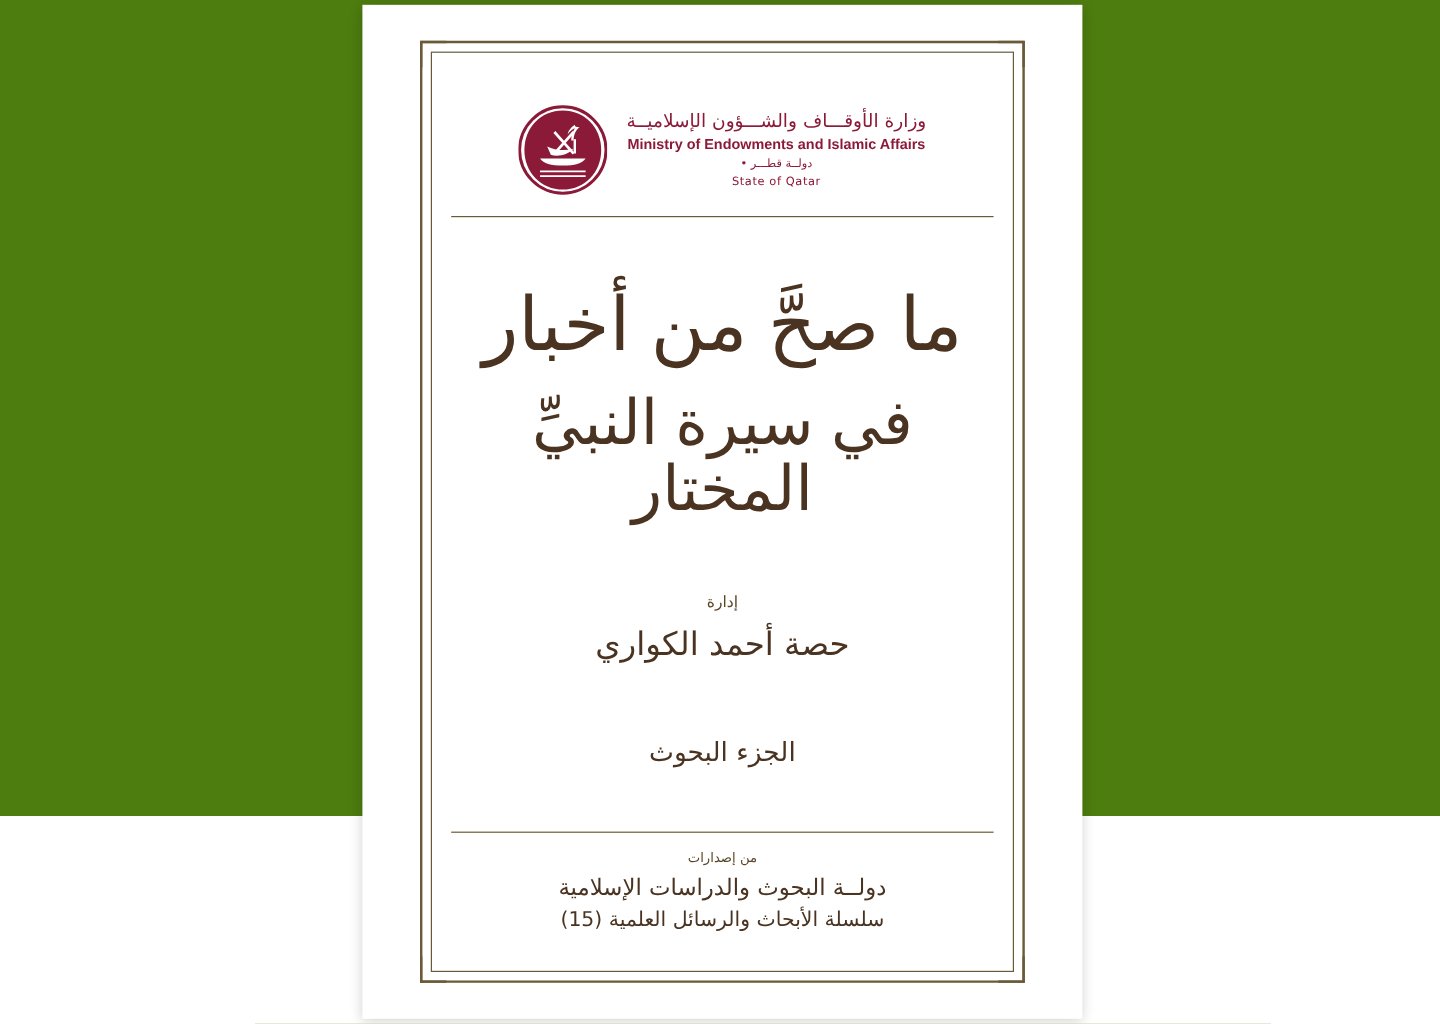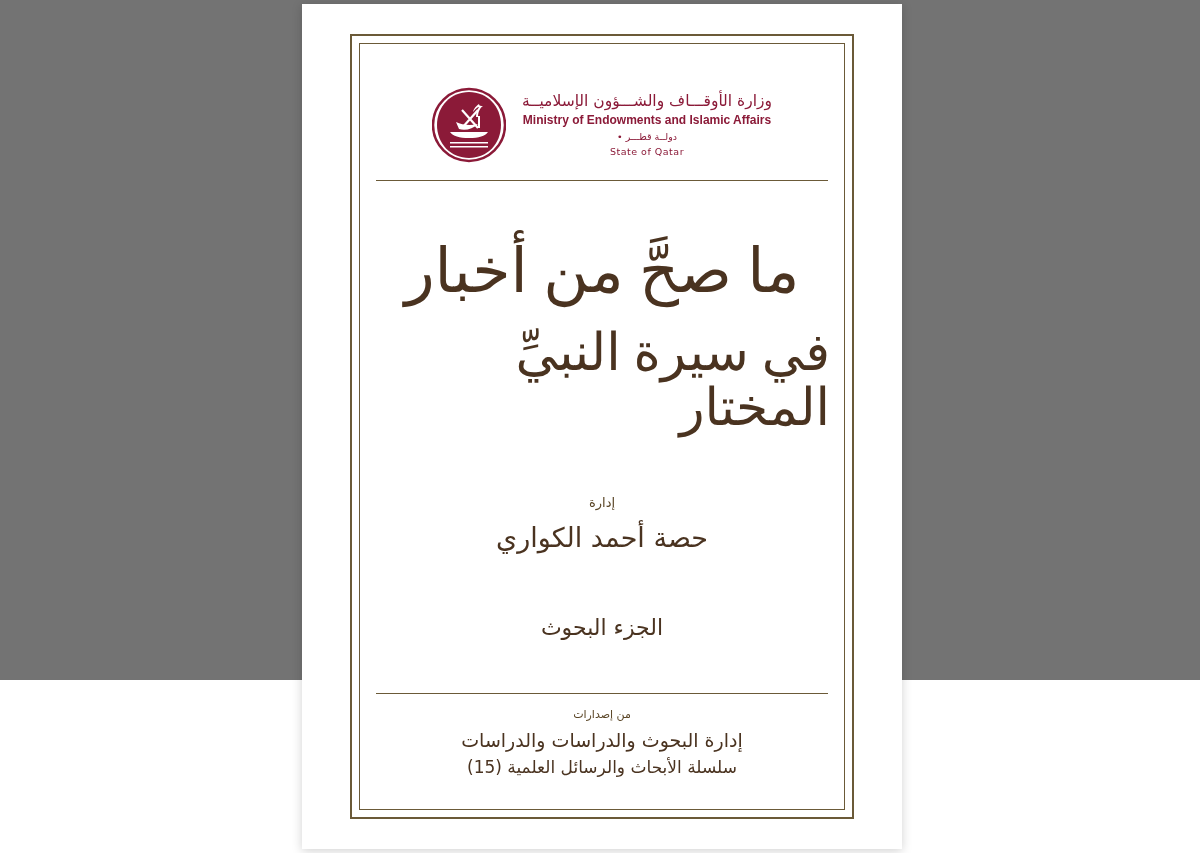--- a/index.html
+++ b/index.html
@@ -10,21 +10,21 @@
     height: 853px;
     overflow: hidden;
     font-family: "Liberation Serif", serif;
   }
 
   
   .canvas {
     position: relative;
     width: 1200px;
     height: 680px;
-    background: #737373;
+    background: #4d7c0f;
   }
 
   
   .cover {
     position: absolute;
     left: 302px;
     top: 4px;
     width: 600px;
     height: 845px;
     background: #ffffff;
@@ -122,24 +122,24 @@
   .main {
     flex: 1 1 auto;
     display: flex;
     flex-direction: column;
     align-items: center;
     justify-content: flex-start;
     padding-top: 58px;
     color: #4a3a22;
   }
   .title-line {
-    font-family: Liberation Serif, serif;
-    color: #4a3320;
-    direction: rtl;
-    text-align: right;
+    font-family: Liberation Sans, sans-serif;
+    color: #4a3320;
+    direction: rtl;
+    text-align: center;
     line-height: 1.05;
   }
   .title-1 {
     font-size: 62px;
     letter-spacing: -1px;
   }
   .title-2 {
     font-size: 52px;
     margin-top: 22px;
   }
@@ -226,20 +226,20 @@
           <div class="prep-label">إدارة</div>
           <div class="author">حصة أحمد الكواري</div>
 
           <div class="volume">الجزء البحوث</div>
         </div>
 
         <div class="rule"></div>
 
         <div class="footer">
           <div class="f-1">من إصدارات</div>
-          <div class="f-2">إدارة البحوث والدراسات والدراسات</div>
+          <div class="f-2">دولــة البحوث والدراسات الإسلامية</div>
           <div class="f-3">سلسلة الأبحاث والرسائل العلمية (15)</div>
         </div>
 
       </div>
     </div>
   </div>
 </div>
 
 </body></html>

